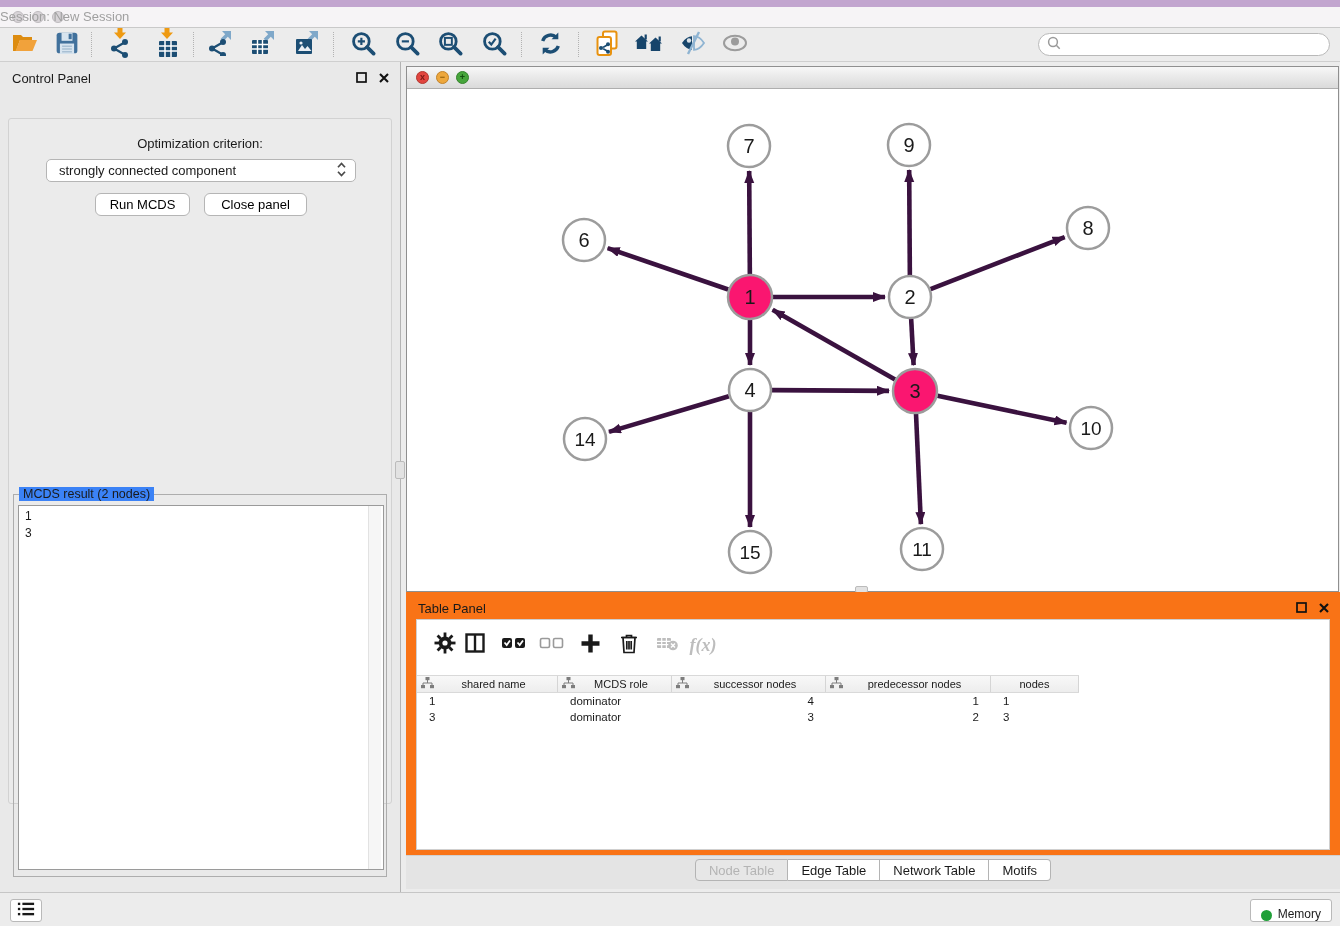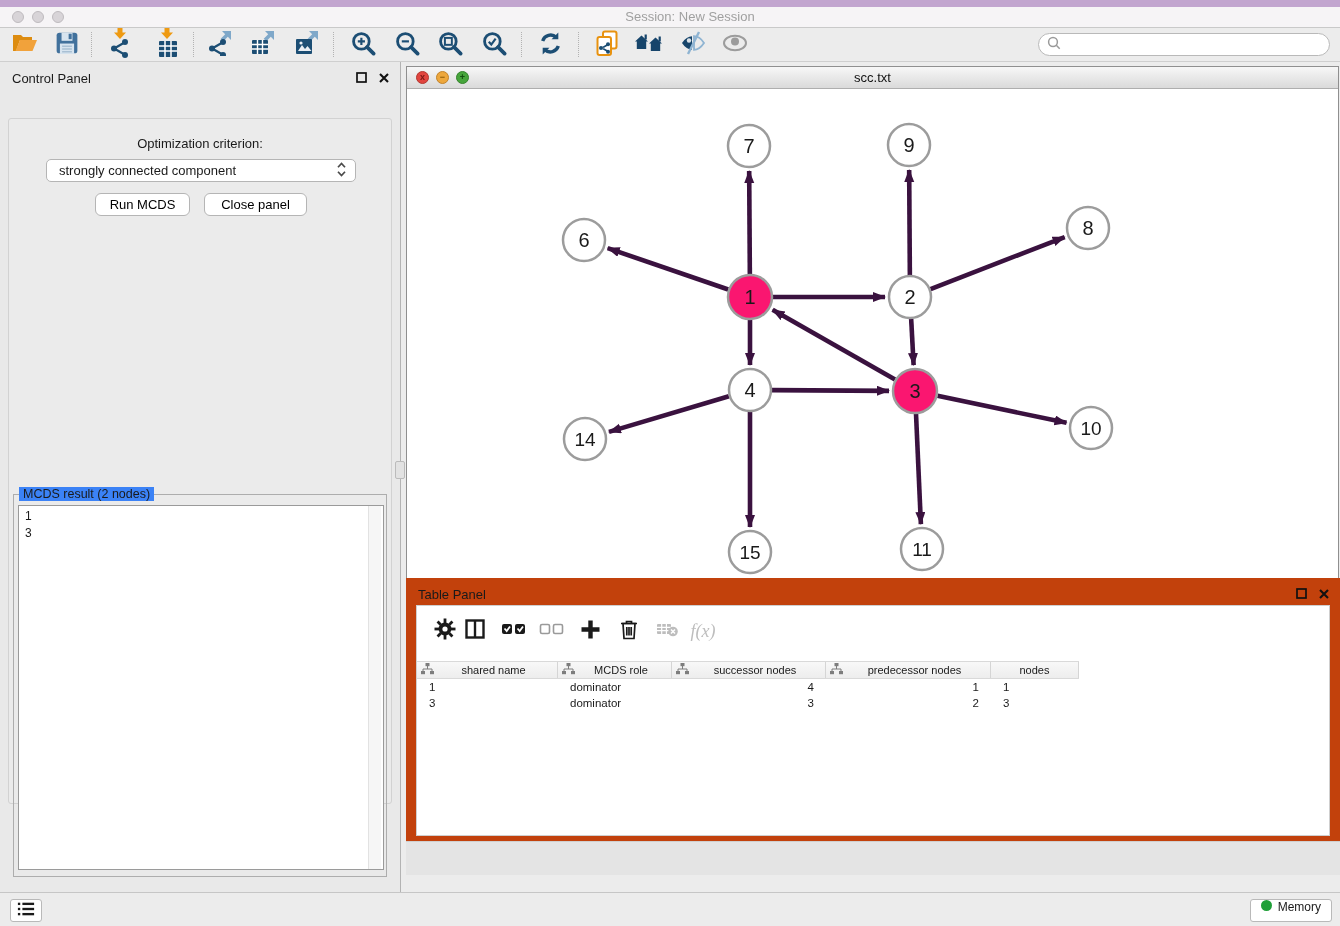--- a/index.html
+++ b/index.html
@@ -5,21 +5,21 @@
   html,body{margin:0;padding:0;background:#d7d7d7;}
   *{box-sizing:border-box;}
   #app{position:relative;width:1340px;height:926px;background:#ececec;
        font-family:"Liberation Sans",sans-serif;overflow:hidden;color:#1a1a1a;}
 
   
   .titlebar{position:absolute;left:0;top:0;width:100%;height:28px;background:#f6f4f6;border-bottom:1px solid #c9c9c9;}
   .tb-accent{position:absolute;left:0;top:0;width:100%;height:7px;background:#c2a5cf;}
   .lights{position:absolute;left:12px;top:11px;display:flex;gap:8px;}
   .light{width:12px;height:12px;border-radius:50%;background:#d8d4d8;border:1px solid #bfbbbf;}
-  .tb-title{position:absolute;left:0;top:9px;width:100%;text-align:center;font-size:13px;color:#a0a0a0;padding-left:40px;}
+  .tb-title{position:absolute;left:0;top:9px;width:100%;text-align:left;font-size:13px;color:#a0a0a0;}
 
   
   .toolbar{position:absolute;left:0;top:28px;width:100%;height:34px;background:#ececec;border-bottom:1px solid #cfcfcf;}
   .tbtn{position:absolute;top:2px;width:38px;height:30px;display:flex;align-items:center;justify-content:center;cursor:default;}
   .tsep{position:absolute;top:4px;height:25px;border-left:1px dotted #b2b2b2;}
   .search{position:absolute;right:10px;top:5px;width:292px;height:23px;background:#fff;border:1px solid #b9b9b9;border-radius:12px;display:flex;align-items:center;padding:0 8px;}
   .search input{border:none;outline:none;flex:1;font-size:12px;background:transparent;margin-left:5px;font-family:"Liberation Sans",sans-serif;}
 
   
   .cp{position:absolute;left:0;top:62px;width:400px;height:830px;background:#e9e9e9;}
@@ -51,36 +51,36 @@
   .nf-title{position:relative;height:22px;background:linear-gradient(#f7f7f7,#dadada);border-bottom:1px solid #aeaeae;}
   .nf-lights{position:absolute;left:9px;top:4px;display:flex;gap:7px;}
   .nlight{width:13px;height:13px;border-radius:50%;font-size:9px;font-weight:700;display:flex;align-items:center;justify-content:center;line-height:1;}
   .nl-red{background:#e1453f;border:1px solid #b33730;color:#7c1715;}
   .nl-yel{background:#eda73c;border:1px solid #c2832a;color:#8a5a07;}
   .nl-grn{background:#46a53b;border:1px solid #35832c;color:#14500f;}
   .nf-name{position:absolute;left:0;top:3px;width:100%;text-align:center;font-size:13px;color:#111;}
   #graph{position:absolute;left:0;top:22px;}
 
   
-  .tp{position:absolute;left:406px;top:578px;width:934px;height:297px;background:#c2410c;}
+  .tp{position:absolute;left:406px;top:592px;width:934px;height:297px;background:#f97316;}
   .tp-card{position:absolute;left:10px;top:27px;width:914px;height:231px;background:#fff;border:1px solid #cfcfcf;}
   .tpbtn{position:absolute;top:9px;width:32px;height:32px;display:flex;align-items:center;justify-content:center;}
   .fx{font-family:"Liberation Serif",serif;font-style:italic;font-size:18px;color:#bdbdbd;}
   .thdr{position:absolute;left:0;top:55px;height:18px;display:flex;background:linear-gradient(#f8f8f8,#ededed);border-top:1px solid #d9d9d9;border-bottom:1px solid #d9d9d9;}
   .th{display:flex;align-items:center;border-right:1px solid #d5d5d5;font-size:11px;padding:0 4px;}
   .th .th-label{flex:1;text-align:center;}
   .trow{position:absolute;left:0;display:flex;height:16px;}
   .td{font-size:11.5px;line-height:16px;padding:0 12px;overflow:hidden;white-space:nowrap;}
   .tp-tabs{position:absolute;left:0;top:267px;width:100%;display:flex;justify-content:center;}
   .tp-strip{position:absolute;left:0;top:263px;width:100%;height:34px;background:#e4e4e4;border-top:1px solid #d0d0d0;}
 
   
   .sb{position:absolute;left:0;top:892px;width:100%;height:34px;background:#ececec;border-top:1px solid #c6c6c6;}
   .sb-left{position:absolute;left:10px;top:6px;width:32px;height:23px;background:#fff;border:1px solid #b9b9b9;border-radius:3px;display:flex;align-items:center;justify-content:center;}
-  .sb-mem{position:absolute;right:8px;top:6px;height:23px;background:#fff;border:1px solid #b9b9b9;border-radius:3px;display:flex;align-items:flex-start;gap:6px;padding:0 10px;font-size:12px;}
+  .sb-mem{position:absolute;right:8px;top:6px;height:23px;background:#fff;border:1px solid #b9b9b9;border-radius:3px;display:flex;align-items:flex-end;gap:6px;padding:0 10px;font-size:12px;}
   .mem-dot{width:11px;height:11px;border-radius:50%;background:#1f9f38;}
 </style>
 </head>
 <body>
 
 <div id="app">
 
   <div class="titlebar">
     <div class="tb-accent"></div>
     <div class="lights">
@@ -287,21 +287,20 @@
   <div class="vline"></div>
   <div class="vhandle"></div>
 
   <div class="nf">
     <div class="nf-title">
       <div class="nf-lights">
         <span class="nlight nl-red" id="nl-close">x</span>
         <span class="nlight nl-yel" id="nl-min">−</span>
         <span class="nlight nl-grn" id="nl-max">+</span>
       </div>
-      <div class="nf-name">scc.txt</div>
     </div>
     <svg id="graph" width="931" height="502">
         <defs>
           <marker id="arrow" markerUnits="userSpaceOnUse" markerWidth="20" markerHeight="14" refX="12" refY="5" orient="auto">
             <path d="M0 0L13 5L0 10Z" fill="#3a123f"></path>
           </marker>
         </defs>
         <line x1="342.84768545925334" y1="185.0005043472541" x2="342.1655592834203" y2="81.99945179646292" stroke="#3a123f" stroke-width="4.6" marker-end="url(#arrow)"></line>
         <line x1="321.2466915728205" y1="200.5304904798239" x2="200.64490046432553" y2="159.11903208714793" stroke="#3a123f" stroke-width="4.6" marker-end="url(#arrow)"></line>
         <line x1="366" y1="208" x2="478" y2="208" stroke="#3a123f" stroke-width="4.6" marker-end="url(#arrow)"></line>
@@ -433,21 +432,21 @@
         <div class="tpbtn" style="left: 234px;">
           <span><svg width="23" height="20" viewBox="0 0 23 20">
               <rect x="1" y="5" width="14" height="10" rx="1" fill="#bdbdbd"></rect>
               <g stroke="#fff" stroke-width="1.2">
                 <path d="M1 8.3h14M1 11.6h14M5.7 5v10M10.4 5v10"></path>
               </g>
               <circle cx="17" cy="12.5" r="4.8" fill="#bdbdbd"></circle>
               <path d="M15 10.5l4 4M19 10.5l-4 4" stroke="#fff" stroke-width="1.5"></path>
             </svg></span>
         </div>
-        <div class="tpbtn" style="left: 270px;">
+        <div class="tpbtn" style="left: 270px; font-weight: bold;">
           <span class="fx">f(x)</span>
         </div>
         <div class="thdr">
           <div class="th" style="width: 141px;">
             <span><svg width="13" height="12" viewBox="0 0 13 12">
                 <g fill="#7d7d7d">
                   <rect x="4.5" y="0" width="4" height="3.2"></rect>
                   <rect x="0" y="8" width="4" height="3.2"></rect>
                   <rect x="9" y="8" width="4" height="3.2"></rect>
                 </g>
@@ -501,20 +500,26 @@
         </div>
         <div class="trow" style="top: 89px;">
           <div class="td" style="width: 141px; text-align: left;">3</div>
           <div class="td" style="width: 114px; text-align: left;">dominator</div>
           <div class="td" style="width: 154px; text-align: right;">3</div>
           <div class="td" style="width: 165px; text-align: right;">2</div>
           <div class="td" style="width: 88px; text-align: left;">3</div>
         </div>
       </div>
     <div class="tp-strip"></div>
+    <div class="tp-tabs" id="tp-tabs">
+        <div class="seg sel">Node Table</div>
+        <div class="seg">Edge Table</div>
+        <div class="seg">Network Table</div>
+        <div class="seg">Motifs</div>
+      </div>
   </div>
 
   <div class="sb">
     <div class="sb-left">
       <span>
         <svg width="20" height="18" viewBox="0 0 22 20">
             <g fill="#1a1a1a">
               <rect x="2" y="3" width="2.6" height="2.6"></rect>
               <rect x="2" y="8.7" width="2.6" height="2.6"></rect>
               <rect x="2" y="14.4" width="2.6" height="2.6"></rect>

